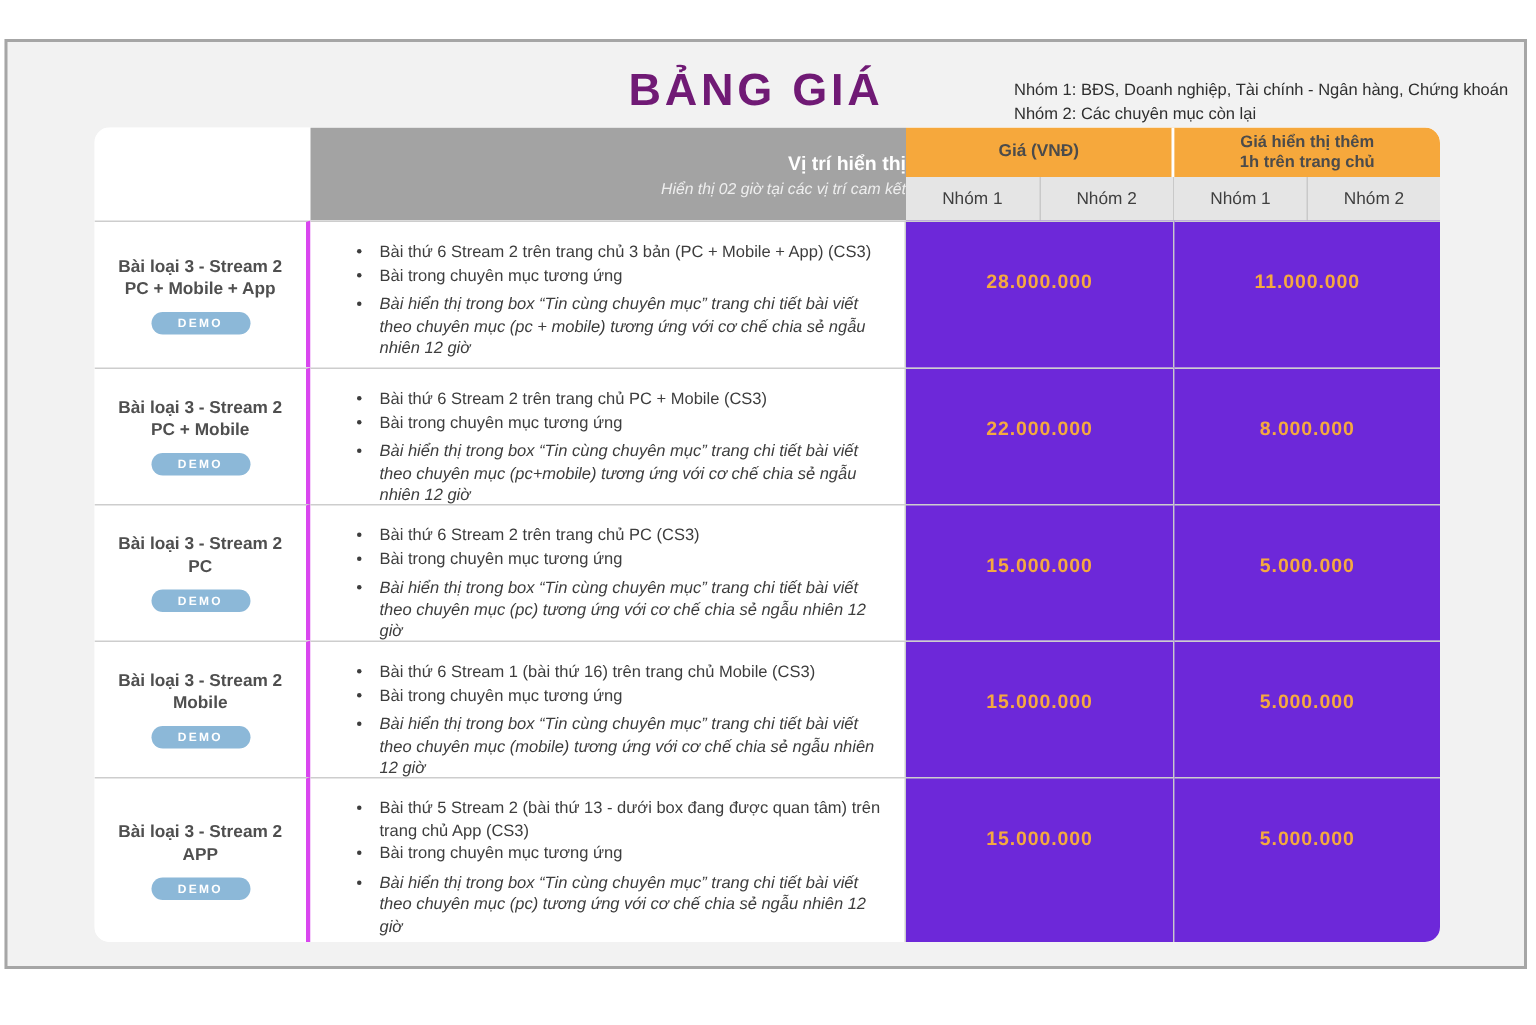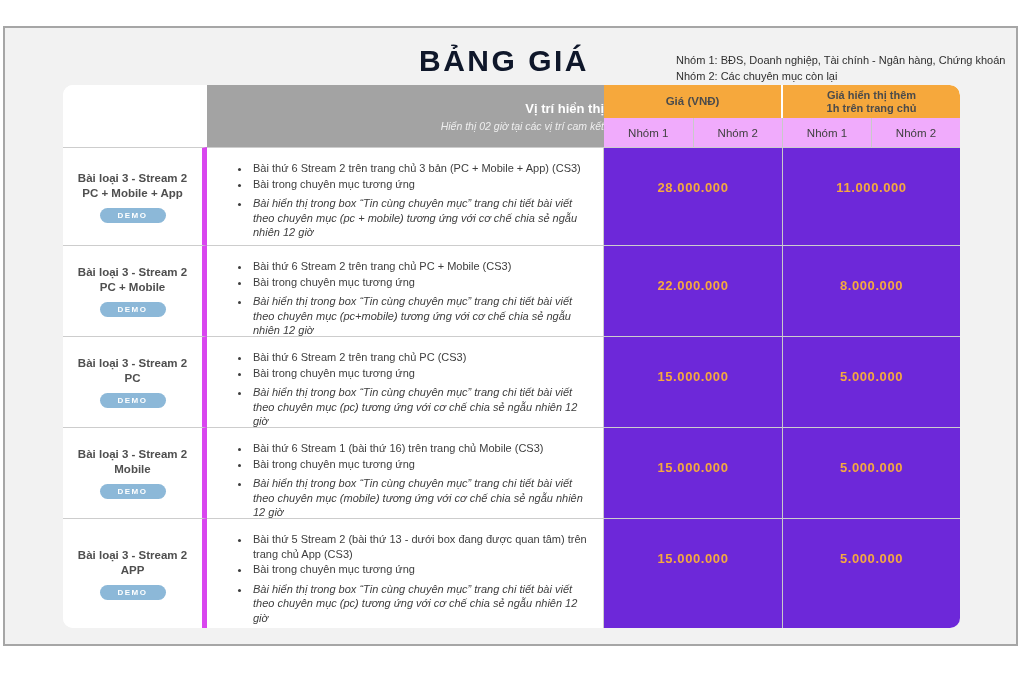--- a/index.html
+++ b/index.html
@@ -13,21 +13,21 @@
   .card {
     position: absolute; left: 3px; top: 26px;
     width: 1015px; height: 620px;
     background: #f2f2f2;
     border: 2px solid #a6a6a6;
   }
   .page-title {
     position: absolute; top: 44px; left: 0; width: 1008px;
     text-align: center;
     font-size: 30px; font-weight: bold; letter-spacing: 2.5px;
-    color: #0f172a;
+    color: #701a75;
   }
   .notes {
     position: absolute; left: 676px; top: 52px;
     font-size: 11px; color: #2e2e2e; line-height: 16px;
   }
   .pricing-table {
     position: absolute; left: 63px; top: 85px;
     width: 897px; height: 543px;
     background: #ffffff;
     border-radius: 10px;
@@ -50,25 +50,25 @@
     display: flex; flex-direction: column; justify-content: center; align-items: center;
     font-size: 11px; font-weight: bold; line-height: 13px; text-align: center;
   }
   .orange-1 { grid-column: 3; grid-row: 1; border-right: 2px solid #ffffff; font-size: 11.5px; }
   .orange-2 { grid-column: 4; grid-row: 1; border-top-right-radius: 10px; }
   .subhdr { display: flex; }
   .subhdr-1 { grid-column: 3; grid-row: 2; border-right: 1px solid #c9c9c9; }
   .subhdr-2 { grid-column: 4; grid-row: 2; }
   .sub-cell {
     flex: 1; display: flex; justify-content: center; align-items: center;
-    font-size: 11.5px; color: #3f3f3f; background: #f0abfc;
+    font-size: 11.5px; color: #3f3f3f; background: #e5e5e5;
   }
   .sub-cell.first { border-right: 1px solid #c9c9c9; }
   .label-cell {
-    border-top: 1px solid #cdcdcd; border-right: 5px solid #d946ef;
+    border-top: 1px solid #cdcdcd; border-right: 3px solid #d946ef;
     display: flex; flex-direction: column; justify-content: center; align-items: center;
     background: #ffffff;
   }
   .label-text {
     font-size: 11.5px; font-weight: bold; color: #4f4f4f;
     line-height: 15px; text-align: center;
   }
   .demo-btn {
     margin-top: 7px;
     width: 66px; height: 15px; border-radius: 8px;

